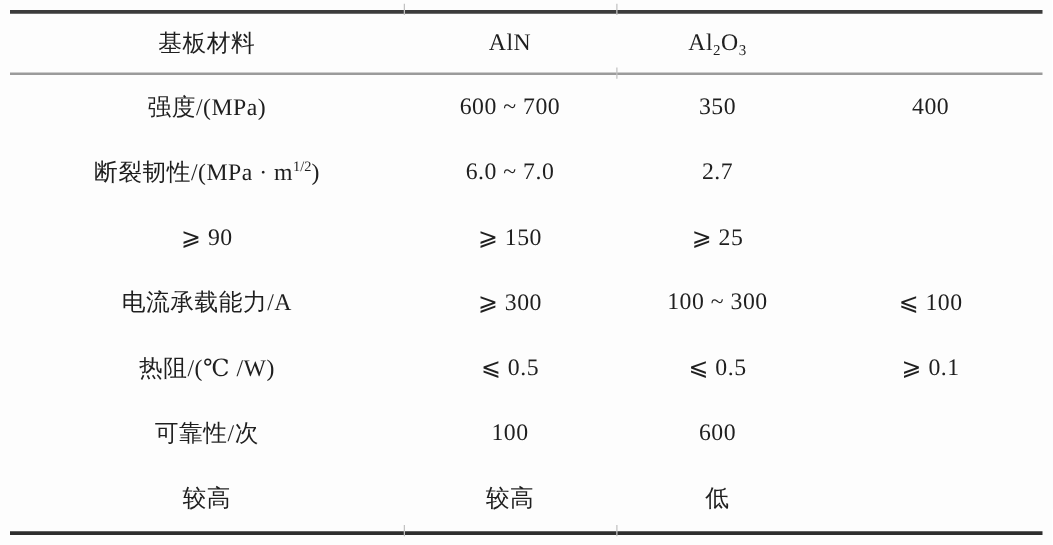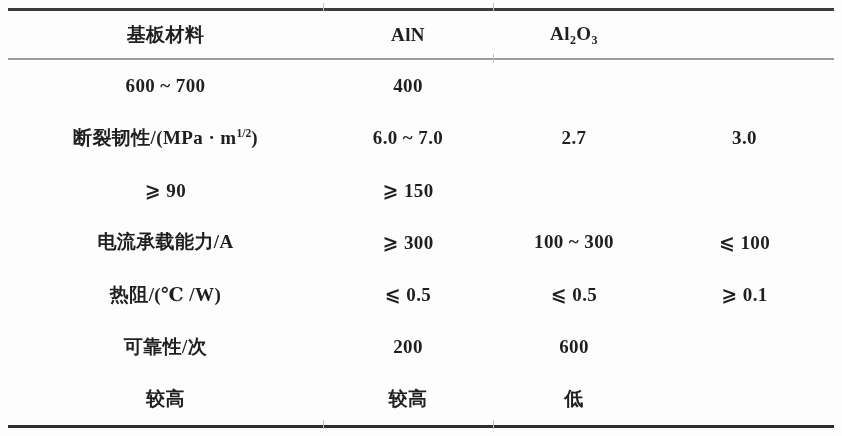--- a/index.html
+++ b/index.html
@@ -11,21 +11,20 @@
     color:#1f1f1f;
     overflow:hidden;
   }
   .sheet{position:absolute;left:0;top:0;right:0;padding:8px 8px 0 8px;}
   .rule-heavy{height:3px;background:#3c3c3c;}
   .rule-bottom{height:3px;background:#2e2e2e;}
   .rule-light{height:2px;background:#9b9b9b;}
   .grid-row{
     display:grid;
     grid-template-columns:315px 170px 162px 179px;
-    font-weight:bold;
   }
   .header-row{height:47px;}
   .body-row{height:52.15px;}
   .cell{
     display:flex;align-items:center;justify-content:center;
     font-size:19px;
     letter-spacing:0.4px;
     white-space:nowrap;
   }
   .cell sub{font-size:12px;line-height:1;vertical-align:-4px;}
@@ -49,48 +48,54 @@
       </div>
       <div class="cell">
         <span><span>Al</span><sub>2</sub><span>O</span><sub>3</sub></span>
       </div>
     </div>
 
     <div class="rule-light"></div>
 
     <div class="grid-row body-row">
       <div class="cell">
+          <span>强度/(MPa)</span>
+        </div>
+      <div class="cell">
           <span>600 ~ 700</span>
+        </div>
+      <div class="cell">
+          <span>350</span>
         </div>
       <div class="cell">
           <span>400</span>
         </div>
     </div>
 
     <div class="grid-row body-row">
       <div class="cell">
         <span><span>断裂韧性/(MPa · m</span><sup>1/2</sup><span>)</span></span>
       </div>
       <div class="cell">
           <span>6.0 ~ 7.0</span>
         </div>
       <div class="cell">
           <span>2.7</span>
         </div>
-      <div class="cell">
-          <span>3.0</span>
-        </div>
     </div>
 
     <div class="grid-row body-row">
       <div class="cell">
           <span>⩾ 90</span>
         </div>
       <div class="cell">
           <span>⩾ 150</span>
+        </div>
+      <div class="cell">
+          <span>⩾ 25</span>
         </div>
     </div>
 
     <div class="grid-row body-row">
       <div class="cell">
           <span>电流承载能力/A</span>
         </div>
       <div class="cell">
           <span>⩾ 300</span>
         </div>
@@ -115,21 +120,21 @@
       <div class="cell">
           <span>⩾ 0.1</span>
         </div>
     </div>
 
     <div class="grid-row body-row">
       <div class="cell">
           <span>可靠性/次</span>
         </div>
       <div class="cell">
-          <span>200</span>
+          <span>100</span>
         </div>
       <div class="cell">
           <span>600</span>
         </div>
     </div>
 
     <div class="grid-row body-row">
       <div class="cell">
           <span>较高</span>
         </div>

